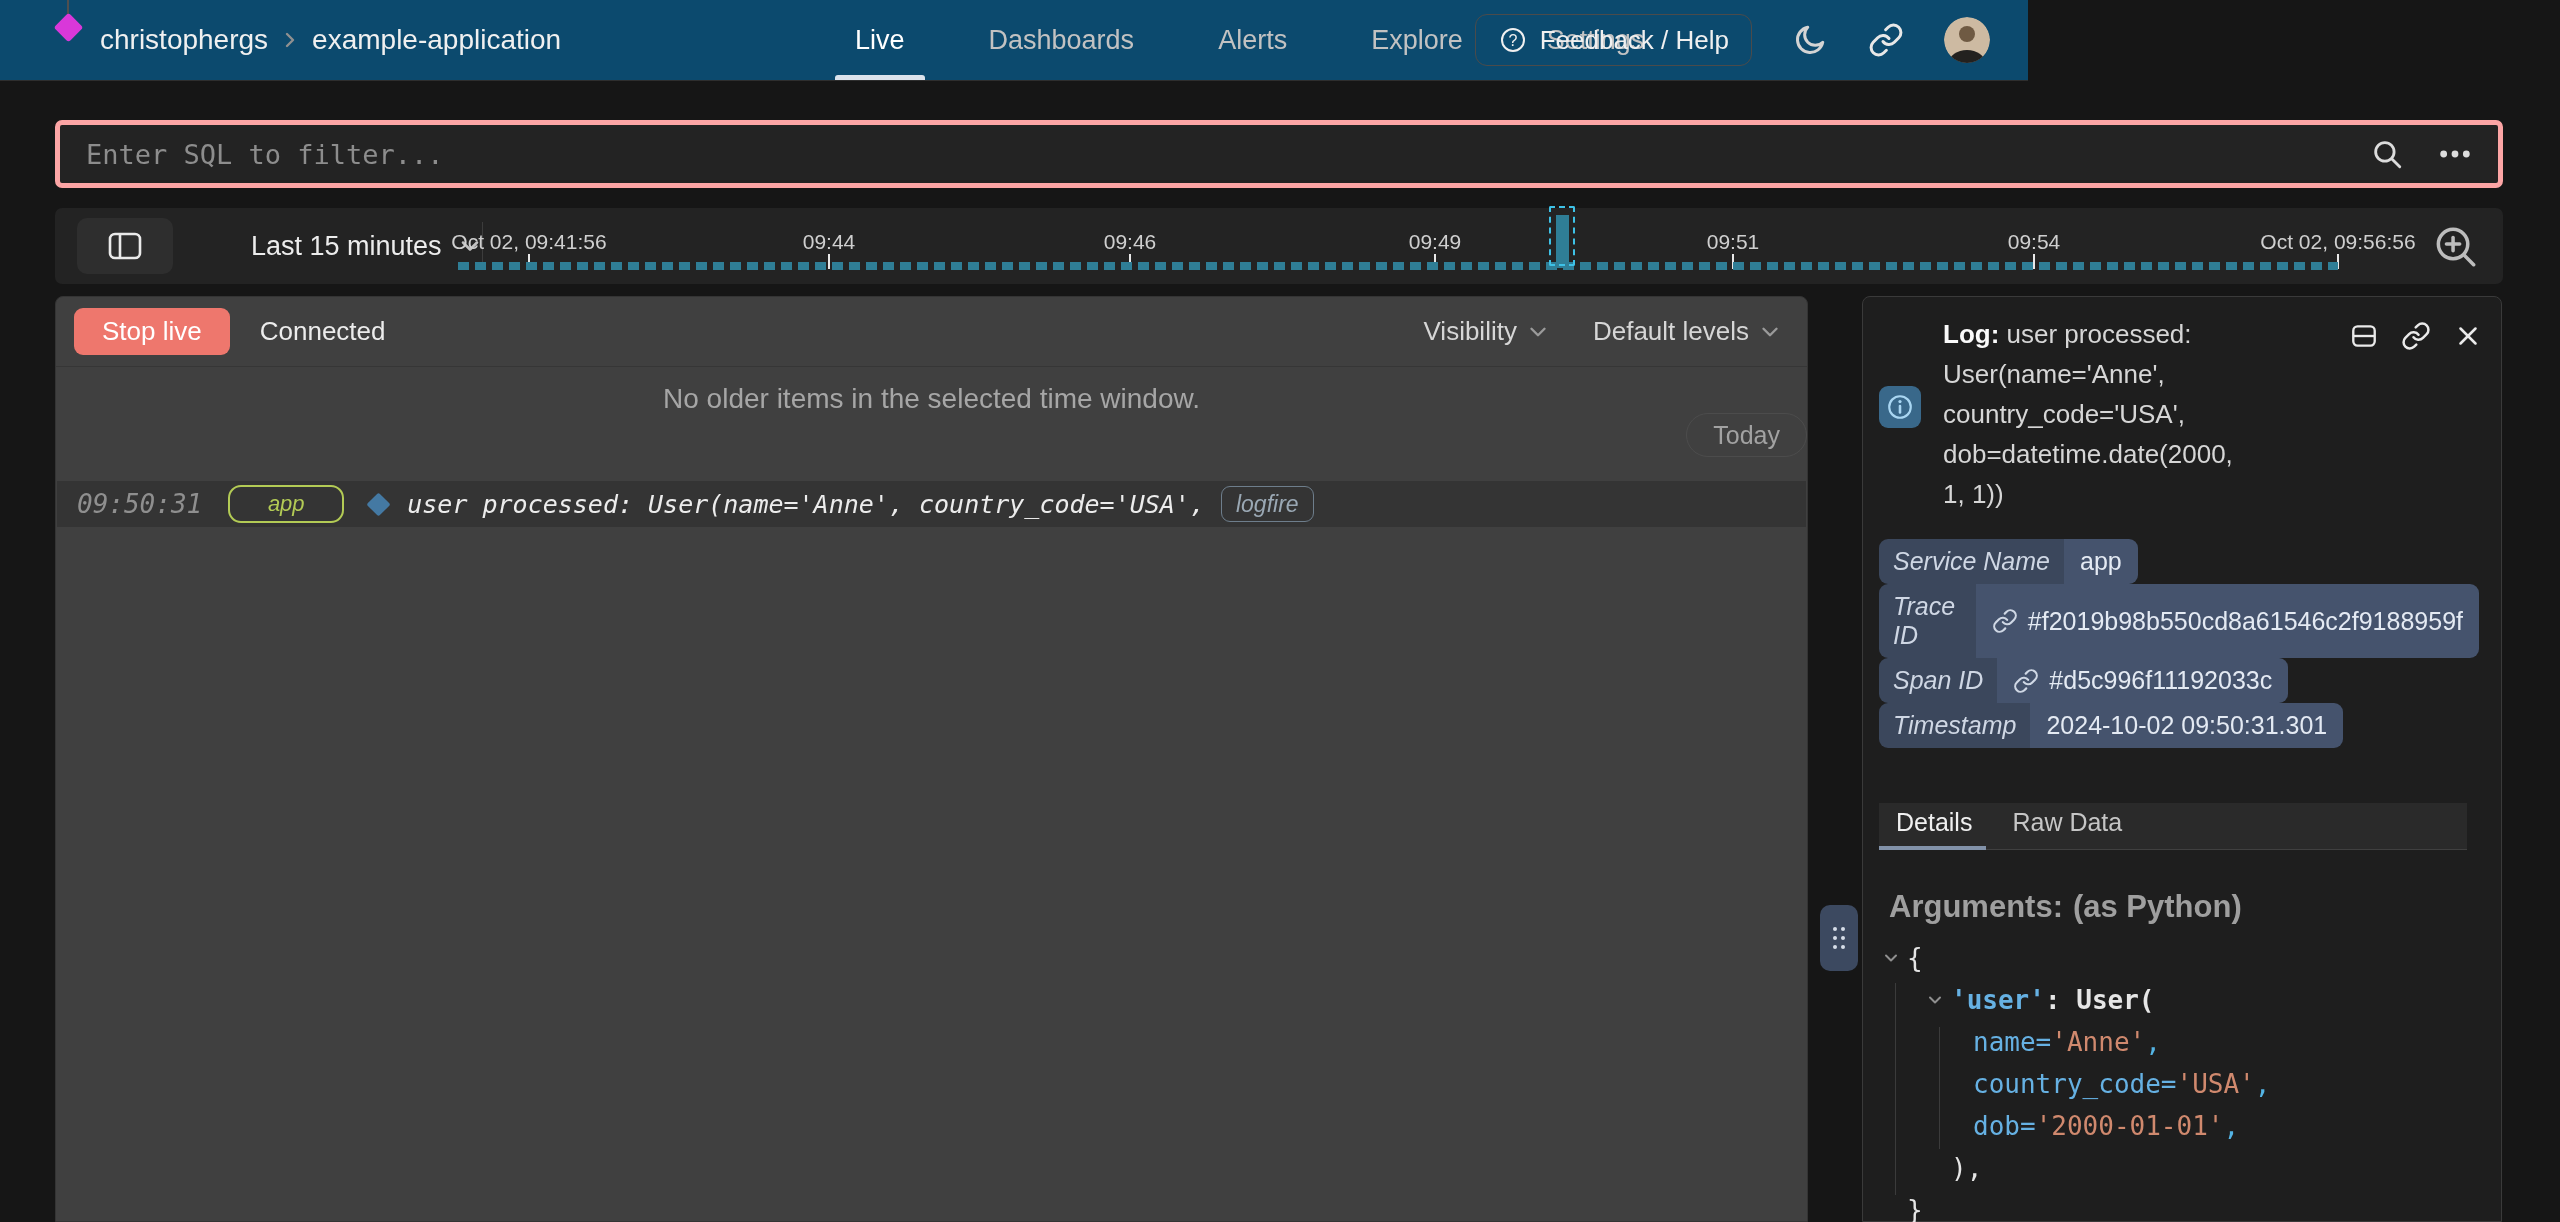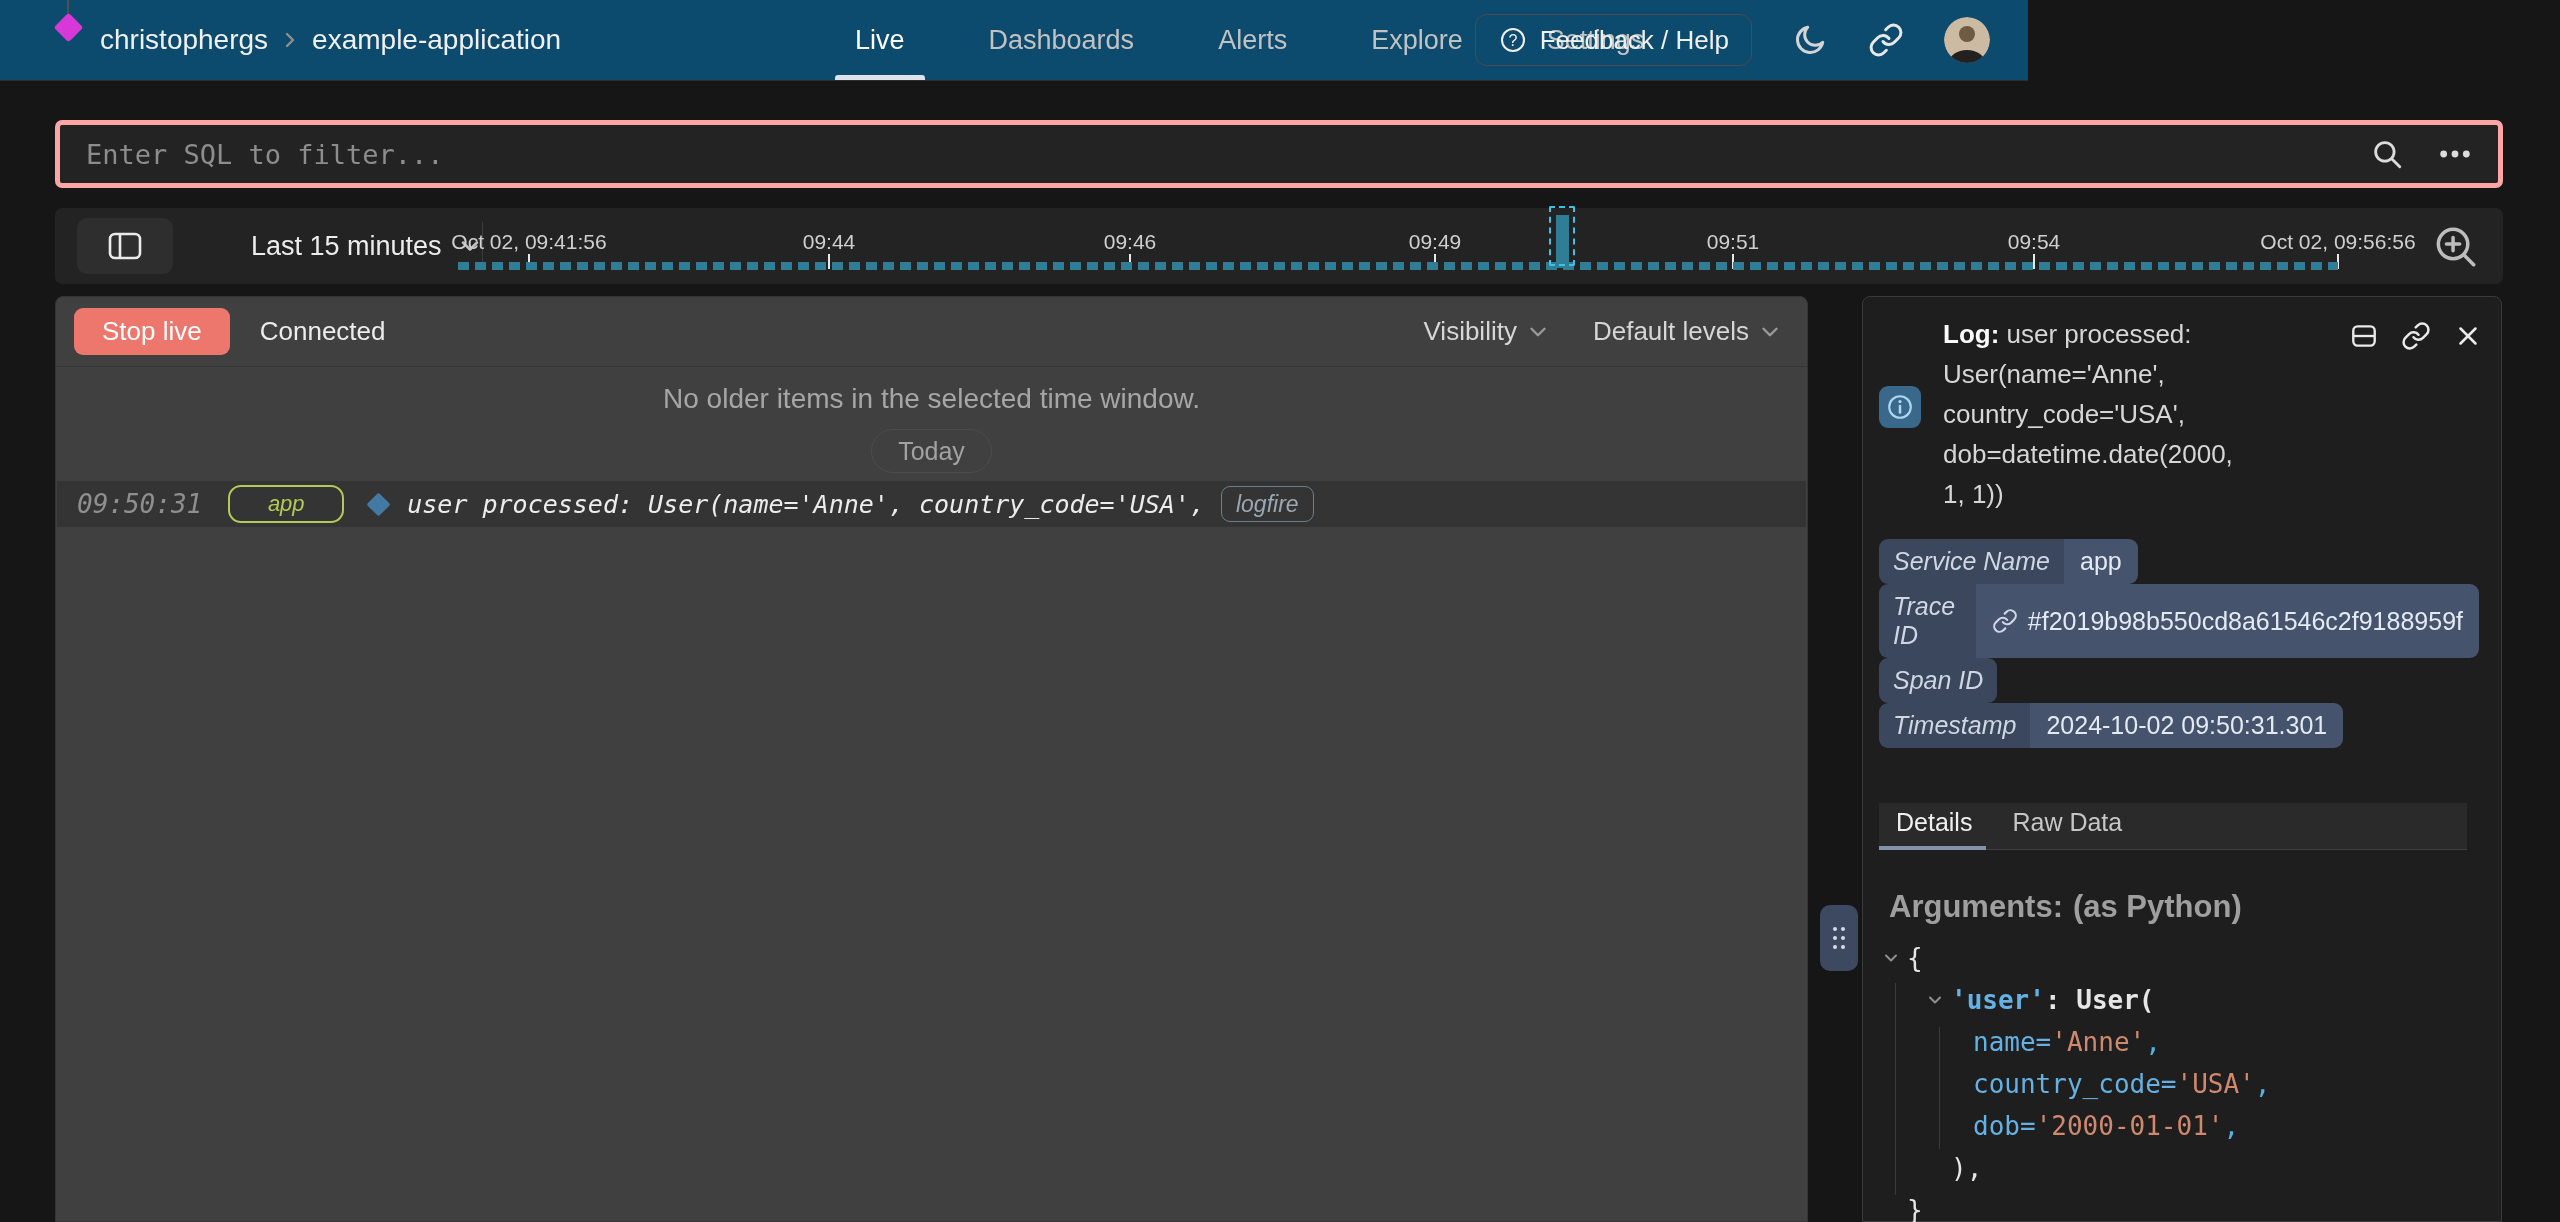--- a/index.html
+++ b/index.html
@@ -59,21 +59,21 @@
   .list-panel{position:absolute;left:55px;top:296px;width:1753px;height:926px;background:#404040;
               border:1px solid #343434;border-radius:8px 8px 0 0;box-sizing:border-box;}
   .list-header{height:70px;border-bottom:1px solid #363636;display:flex;align-items:center;
                padding:0 18px;gap:30px;box-sizing:border-box;}
   .stop-btn{height:47px;padding:0 28px;background:#ee776d;border:none;border-radius:9px;color:#fff;
             font-size:26px;}
   .connected{font-size:26px;color:#ececec;}
   .lh-spacer{flex:1;}
   .drop{display:flex;align-items:center;gap:8px;font-size:26px;color:#d6d6d6;background:none;border:none;}
   .empty-msg{position:absolute;left:0;right:0;top:86px;text-align:center;font-size:28px;color:#a6a6a6;}
-  .today-wrap{position:absolute;left:0;right:0;top:132px;display:flex;justify-content:center;}
+  .today-wrap{position:absolute;left:0;right:0;top:116px;display:flex;justify-content:flex-end;}
   .today-pill{height:44px;padding:0 26px;border:1.5px solid #4c4c4c;border-radius:22px;color:#a2a2a2;
               font-size:25px;background:none;display:flex;align-items:center;}
   .log-row{position:absolute;left:1px;right:1px;top:184px;height:46px;background:#343434;
            display:flex;align-items:center;padding:0 20px;box-sizing:border-box;font-style:italic;}
   .log-time{font-family:"DejaVu Sans Mono",monospace;font-size:26px;color:#8f8f8f;}
   .service-pill{margin-left:26px;width:116px;height:38px;border:2px solid #b3cb55;border-radius:13px;
                 color:#b3cb55;font-size:22px;display:flex;align-items:center;justify-content:center;
                 box-sizing:border-box;}
   .log-diamond{margin-left:26px;width:17px;height:17px;background:#4479a3;transform:rotate(45deg);
                border-radius:2px;flex:0 0 auto;}
@@ -368,20 +368,29 @@
               <svg width="26" height="26" viewBox="0 0 24 24" fill="none" stroke="#cfd7e4" stroke-width="2" stroke-linecap="round" stroke-linejoin="round">
                 <path d="M10 13a5 5 0 0 0 7.54.54l3-3a5 5 0 0 0-7.07-7.07l-1.72 1.71"></path>
                 <path d="M14 11a5 5 0 0 0-7.54-.54l-3 3a5 5 0 0 0 7.07 7.07l1.71-1.71"></path>
               </svg>
             </span>
             <span>#f2019b98b550cd8a61546c2f9188959f</span>
           </span>
         </div>
         <div class="badge">
           <span class="badge-label">Span ID</span>
+          <span class="badge-value">
+            <span class="badge-link">
+              <svg width="26" height="26" viewBox="0 0 24 24" fill="none" stroke="#cfd7e4" stroke-width="2" stroke-linecap="round" stroke-linejoin="round">
+                <path d="M10 13a5 5 0 0 0 7.54.54l3-3a5 5 0 0 0-7.07-7.07l-1.72 1.71"></path>
+                <path d="M14 11a5 5 0 0 0-7.54-.54l-3 3a5 5 0 0 0 7.07 7.07l1.71-1.71"></path>
+              </svg>
+            </span>
+            <span>#d5c996f11192033c</span>
+          </span>
         </div>
         <div class="badge">
           <span class="badge-label">Timestamp</span>
           <span class="badge-value">
             <span>2024-10-02 09:50:31.301</span>
           </span>
         </div>
       </div>
 
     <div class="tabs">

